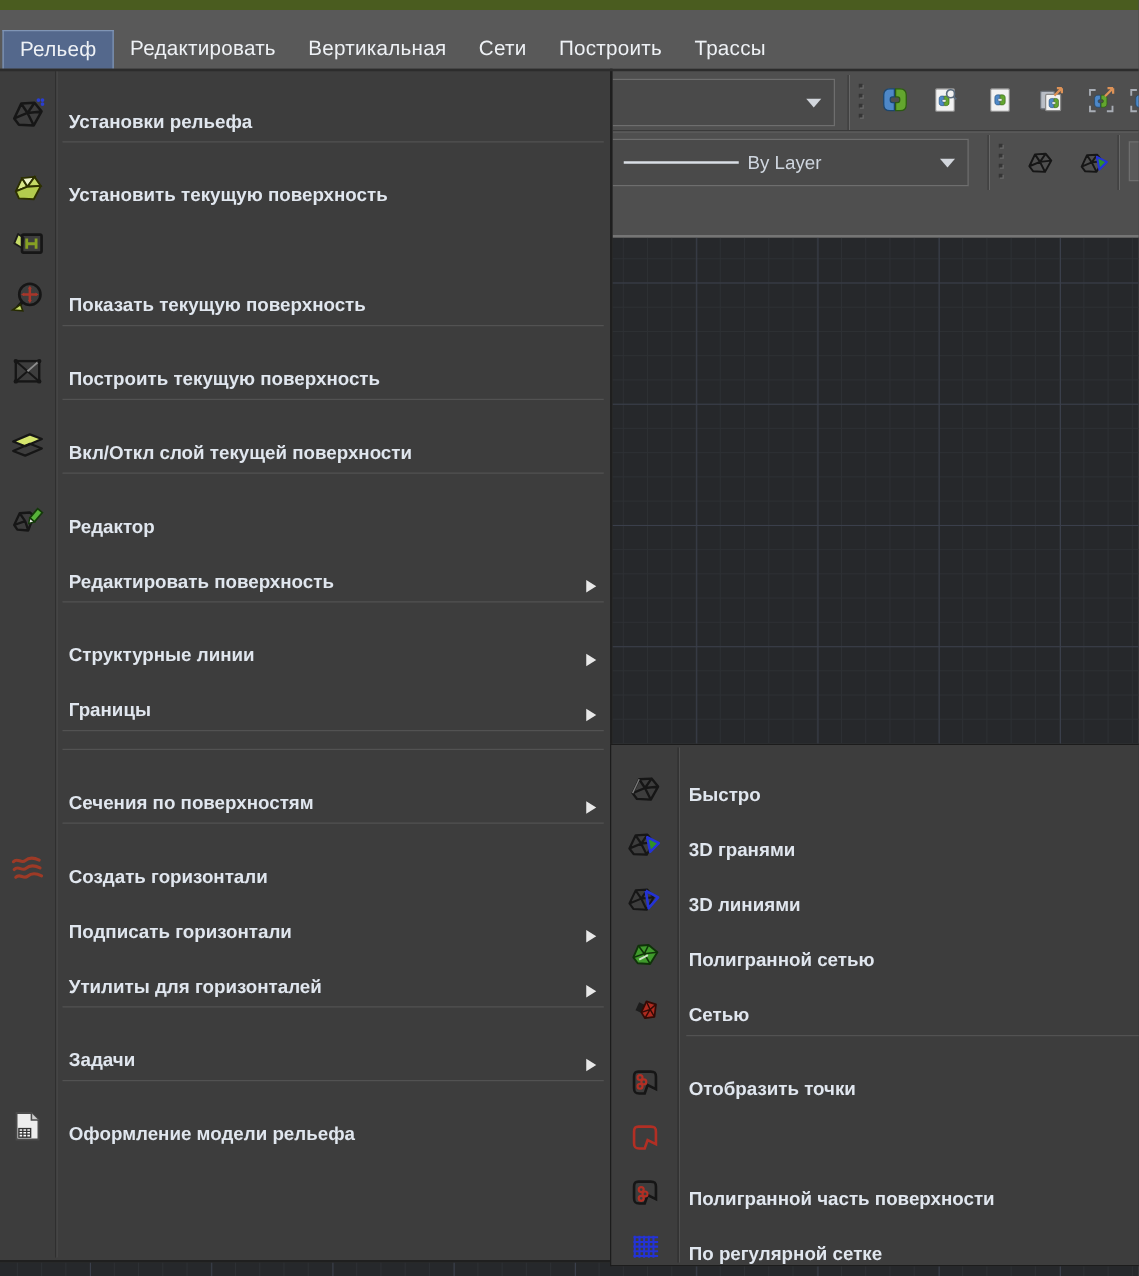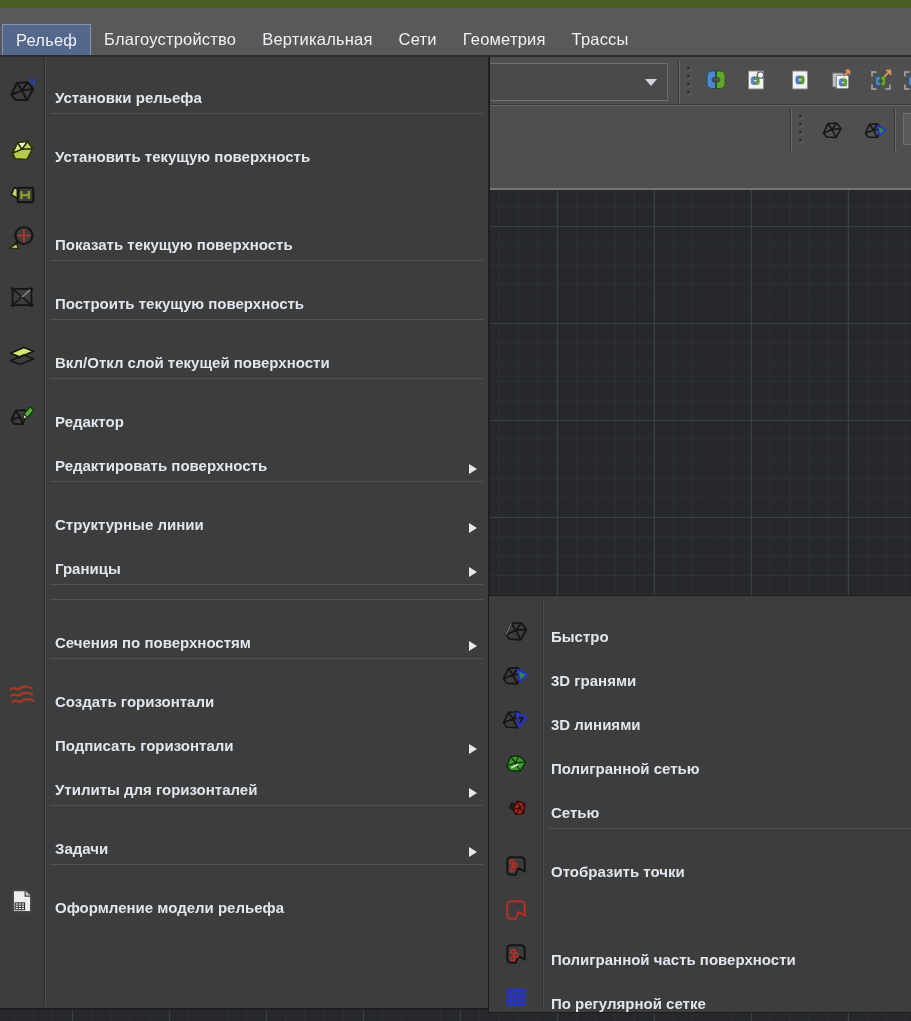--- a/index.html
+++ b/index.html
@@ -55,24 +55,24 @@
   #display-submenu .menu-sep::after{left:60px;right:0;}
   .icon svg{display:block;}
 </style>
 </head>
 <body style="--hl: #55657e; --mbhl: #54688c; --strip: #4a5c1f;">
 
 <div id="green-strip"></div>
 
 <div id="menubar">
     <div class="mb-item active">Рельеф</div>
-    <div class="mb-item">Благоустройство</div>
+    <div class="mb-item">Редактировать</div>
     <div class="mb-item">Вертикальная</div>
     <div class="mb-item">Сети</div>
-    <div class="mb-item">Геометрия</div>
+    <div class="mb-item">Построить</div>
     <div class="mb-item">Трассы</div>
   </div>
 <div id="menubar-edge"></div>
 
 <div id="drawing"></div>
 
 <div id="toolbar">
   <div class="tb-combo" style="left:-20px;top:8px;width:198px;">
     <span class="lbl"></span>
     <span class="caret"></span>
@@ -149,20 +149,25 @@
             <g transform="translate(5,6.5) scale(0.55)">
               <path d="M11.5 3 H8 C4.8 3 3 4.8 3 8 V15.5 C3 18.7 4.8 20.5 8 20.5 H11.5 V14 H10 C8.9 14 8.2 13.3 8.2 12.2 V11.3 C8.2 10.2 8.9 9.5 10 9.5 H11.5 Z" fill="#4e88c8" stroke="#1c466e" stroke-width="1"></path>
               <path d="M12.5 20.5 H16 C19.2 20.5 21 18.7 21 15.5 V8 C21 4.8 19.2 3 16 3 H12.5 V9.5 H14 C15.1 9.5 15.8 10.2 15.8 11.3 V12.2 C15.8 13.3 15.1 14 14 14 H12.5 Z" fill="#63a62e" stroke="#2c5a12" stroke-width="1"></path>
             </g>
             <path d="M15 9 L21.5 2.5 M21.5 2.5 H17 M21.5 2.5 V7" stroke="#dd9257" stroke-width="1.8" fill="none"></path>
           </svg>
         </span>
       </div>
     </div>
   <div class="row-divider"></div>
+  <div class="tb-combo" style="left:-20px;top:56px;width:305px;padding-left:28px;">
+    <span class="lt-line"></span>
+    <span class="lbl">By Layer</span>
+    <span class="caret"></span>
+  </div>
   <div class="tb-sep" style="left:300px;top:53px;"></div>
   <div class="tb-grip" style="left:309px;top:60px;">
       <i></i>
       <i></i>
       <i></i>
       <i></i>
     </div>
   <div id="tb-row2-icons">
       <div class="tb-btn" style="left: 328px; top: 61px;">
         <span class="icon ic">

